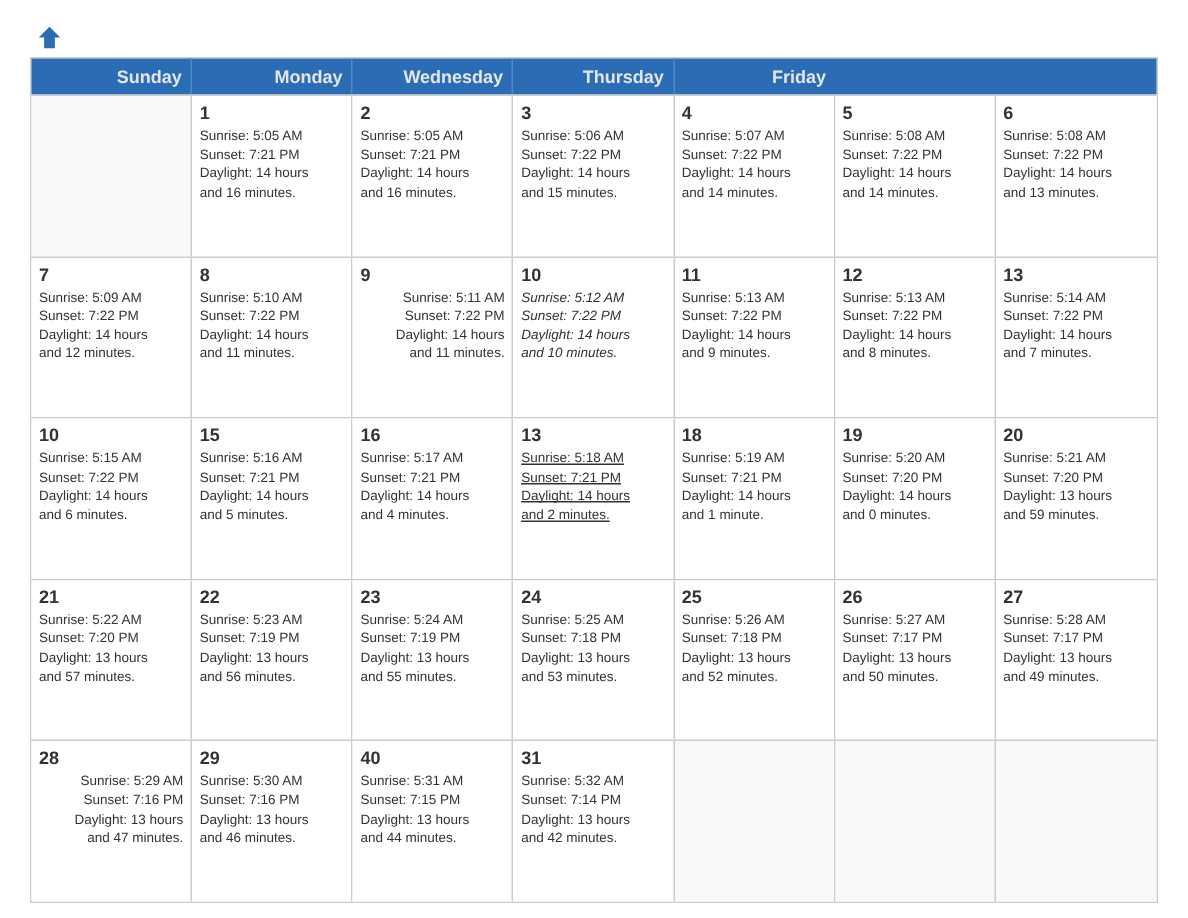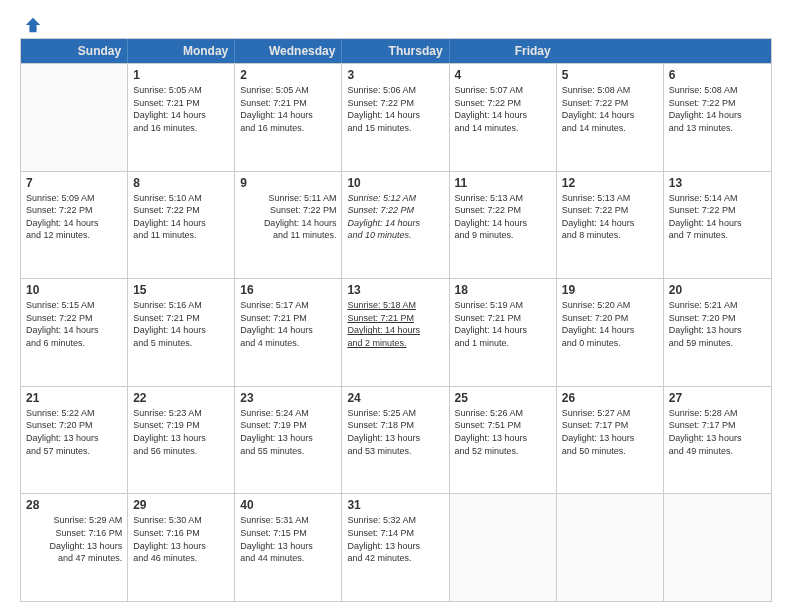--- a/index.html
+++ b/index.html
@@ -322,21 +322,21 @@
           <div class="cal-cell">
             <span class="day-num">24</span>
             <div class="cell-text" style="white-space: pre-line;">Sunrise: 5:25 AM
 Sunset: 7:18 PM
 Daylight: 13 hours
 and 53 minutes.</div>
           </div>
           <div class="cal-cell">
             <span class="day-num">25</span>
             <div class="cell-text" style="white-space: pre-line;">Sunrise: 5:26 AM
-Sunset: 7:51 PM
+Sunset: 7:18 PM
 Daylight: 13 hours
 and 52 minutes.</div>
           </div>
           <div class="cal-cell">
             <span class="day-num">26</span>
             <div class="cell-text" style="white-space: pre-line;">Sunrise: 5:27 AM
 Sunset: 7:17 PM
 Daylight: 13 hours
 and 50 minutes.</div>
           </div>

